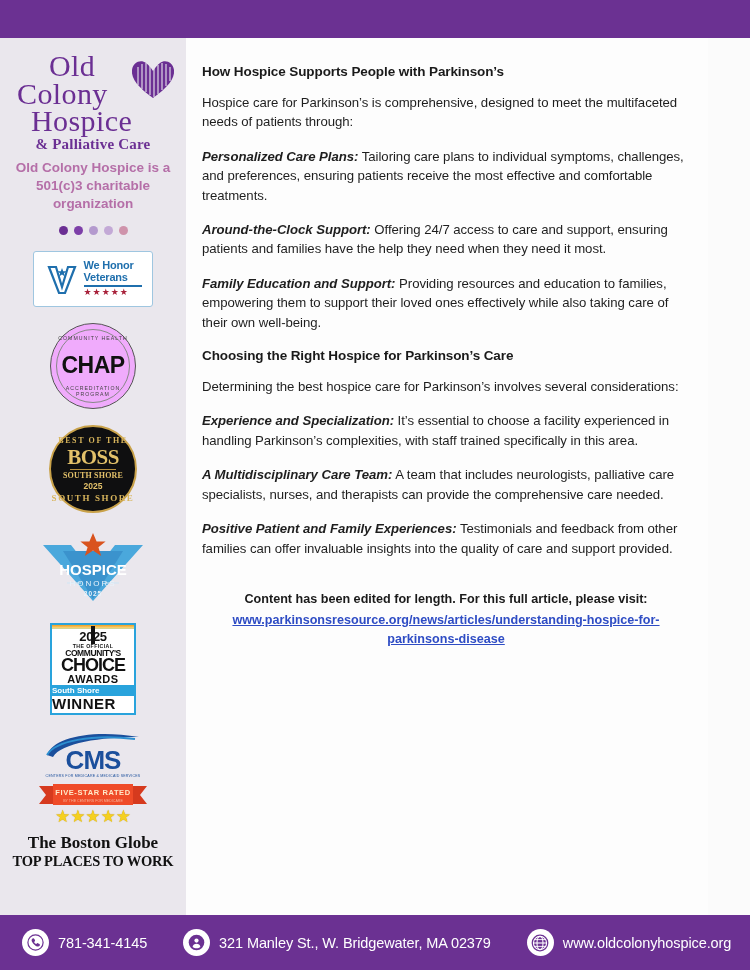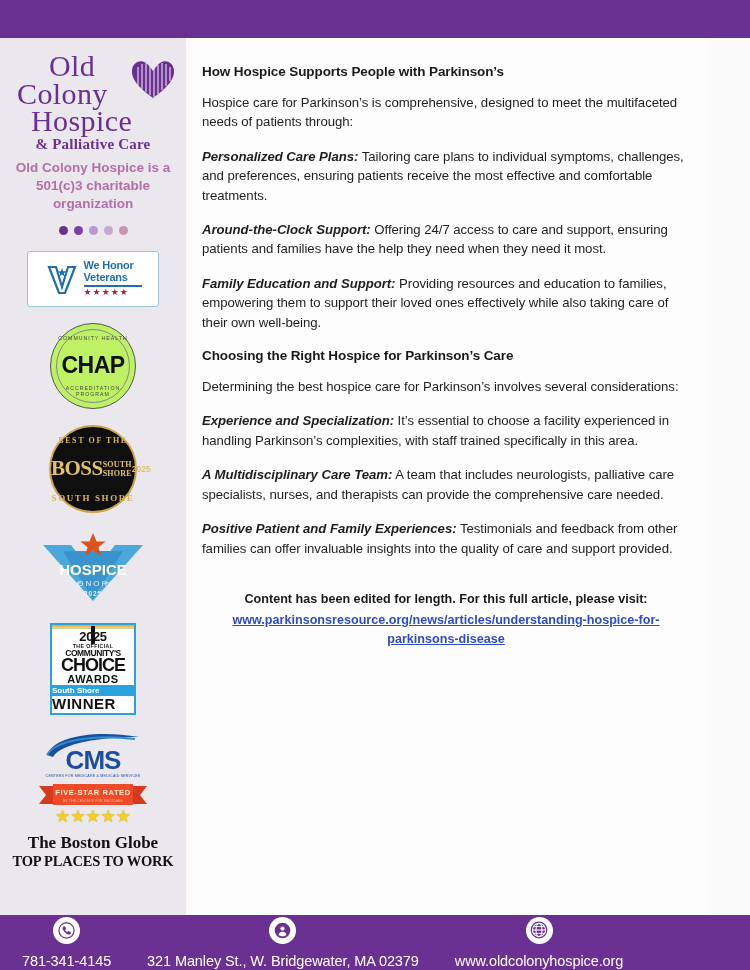--- a/index.html
+++ b/index.html
@@ -62,54 +62,54 @@
   .dot { width: 9px; height: 9px; border-radius: 50%; }
   
   .badge-wrap {
     width: 186px;
     display: flex; flex-direction: column; align-items: center;
   }
   .badge { margin-top: 16px; display: flex; justify-content: center; }
 
   
   .whv {
-    width: 132px; height: 56px; background: #ffffff;
+    width: 120px; height: 56px; background: #ffffff;
     border: 1px solid #9fc6e0; border-radius: 3px;
     display: flex; align-items: center; justify-content: center; gap: 5px;
   }
   .whv-txt { line-height: 1.05; }
   .whv-t1 { font-size: 11px; font-weight: bold; color: #1f6fad; letter-spacing:-.2px;}
   .whv-rule { width: 58px; height: 1.5px; background: #1f6fad; margin: 2px 0 1px; }
   .whv-stars { color: #a8213a; font-size: 9px; letter-spacing: 1px; }
 
   
   .chap {
     width: 86px; height: 86px; border-radius: 50%;
-    border: 1.5px solid #555; background: #bef264;
+    border: 1.5px solid #555; background: #f0abfc;
     display: flex; align-items: center; justify-content: center;
     position: relative;
   }
   .chap::before {
     content:""; position:absolute; inset:5px; border-radius:50%;
     border:1px solid #888;
   }
   .chap-word { font-size: 23px; font-weight: bold; color: #111; letter-spacing: -.5px; font-family:"Liberation Sans",sans-serif;}
   .chap-ring-top, .chap-ring-bot {
     position:absolute; width:100%; text-align:center;
     font-size: 5.2px; color:#444; letter-spacing: 1px;
   }
   .chap-ring-top { top: 11px; }
   .chap-ring-bot { bottom: 11px; }
 
   
   .boss {
     width: 88px; height: 88px; border-radius: 50%;
     background: #0f0f10;
     border: 2px solid #c9a24a;
-    display:flex; align-items:center; justify-content:flex-start;
+    display:flex; flex-direction:column; align-items:center; justify-content:center;
     position: relative; color:#d8b55c;
   }
   .boss-arc-top, .boss-arc-bot {
     position:absolute; width:100%; text-align:center;
     font-size: 8px; font-weight:bold; letter-spacing: 1.6px; color:#d8b55c;
     font-family:"Liberation Serif",serif;
   }
   .boss-arc-top { top: 9px; }
   .boss-arc-bot { bottom: 8px; font-size: 9px; }
   .boss-main { font-size: 21px; font-weight: bold; letter-spacing: -.5px; color:#e3c16a; line-height:1; font-family:"Liberation Serif",serif;}
@@ -182,21 +182,21 @@
     display:block; margin-top:2px;
   }
   
   .footer {
     position: absolute; left: 0; bottom: 0;
     width: 750px; height: 55px;
     background: #6b3192;
     display: flex; align-items: center;
     padding-left: 22px; gap: 0;
   }
-  .f-item { display: flex; align-items: center; gap: 9px; flex-direction: column; }
+  .f-item { display: flex; align-items: center; gap: 9px; }
   .f-item + .f-item { margin-left: 36px; }
   .f-ic {
     width: 27px; height: 27px; border-radius: 50%;
     background: #ffffff; display:flex; align-items:center; justify-content:center;
     flex: 0 0 27px;
   }
   .f-tx { color: #ffffff; font-size: 14.5px; letter-spacing: -.1px; }
 </style>
 </head>
 <body>

